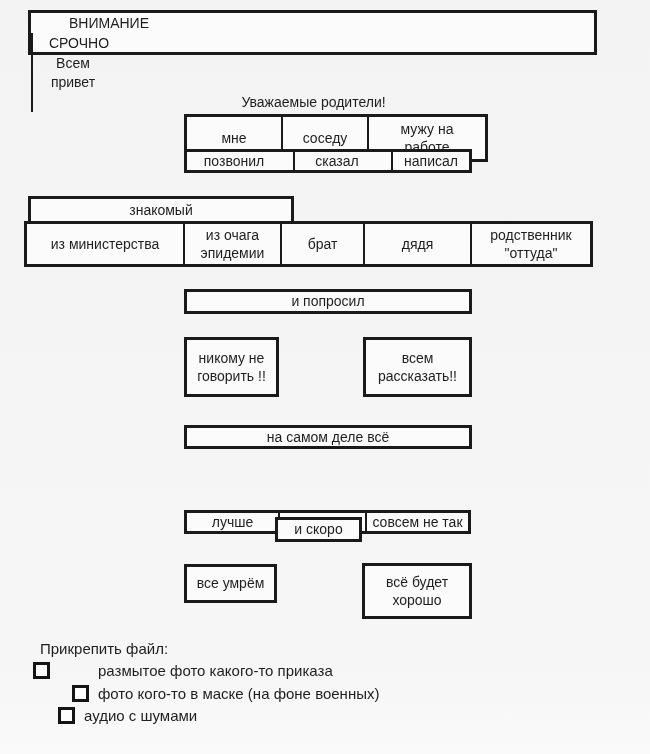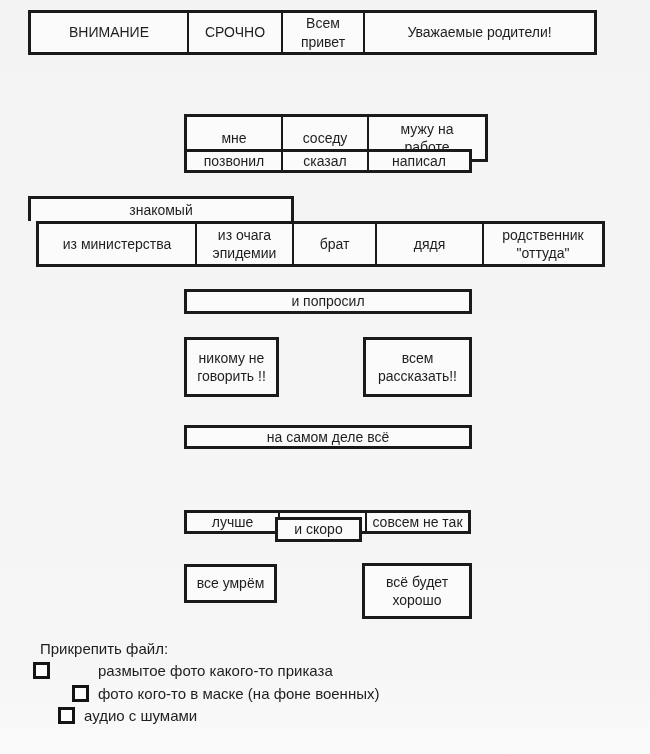--- a/index.html
+++ b/index.html
@@ -58,46 +58,46 @@
     background: #fdfdfd;
     cursor: pointer;
   }
   .attach-label { white-space: nowrap; }
 </style>
 </head>
 <body>
 
 <div class="canvas">
 
-  <div class="row" style="left:28px; top:10px; width:569px; height:45px;">
+  <div class="row" style="left:28px; top:10px; width:569px; height:45px;flex-direction:column;">
     <div class="cell" style="width:156px">ВНИМАНИЕ</div>
     <div class="cell" style="width:94px">СРОЧНО</div>
     <div class="cell" style="width:82px">Всем
 привет</div>
     <div class="cell flex">Уважаемые родители!</div>
   </div>
 
   <div class="row" style="left:184px; top:78px; width:304px; height:48px;margin-top:36px;">
     <div class="cell" style="width:94px">мне</div>
     <div class="cell" style="width:86px">соседу</div>
     <div class="cell flex">мужу на
 работе</div>
   </div>
 
-  <div class="row" style="left:184px; top:149px; width:288px; height:24px;">
+  <div class="row" style="left:184px; top:149px; width:288px; height:24px;gap:12px;">
     <div class="cell" style="width:94px">позвонил</div>
     <div class="cell" style="width:86px">сказал</div>
     <div class="cell flex">написал</div>
   </div>
 
   <div class="row noborder-bottom" style="left:28px; top:196px; width:266px; height:25px;">
     <div class="cell flex">знакомый</div>
   </div>
 
-  <div class="row" style="left:36px; top:221px; width:569px; height:46px;">
+  <div class="row" style="left:24px; top:221px; width:569px; height:46px;">
     <div class="cell" style="width:156px">из министерства</div>
     <div class="cell" style="width:97px">из очага
 эпидемии</div>
     <div class="cell" style="width:83px">брат</div>
     <div class="cell" style="width:107px">дядя</div>
     <div class="cell flex">родственник
 "оттуда"</div>
   </div>
 
   <div class="row" style="left:184px; top:289px; width:288px; height:25px;">

